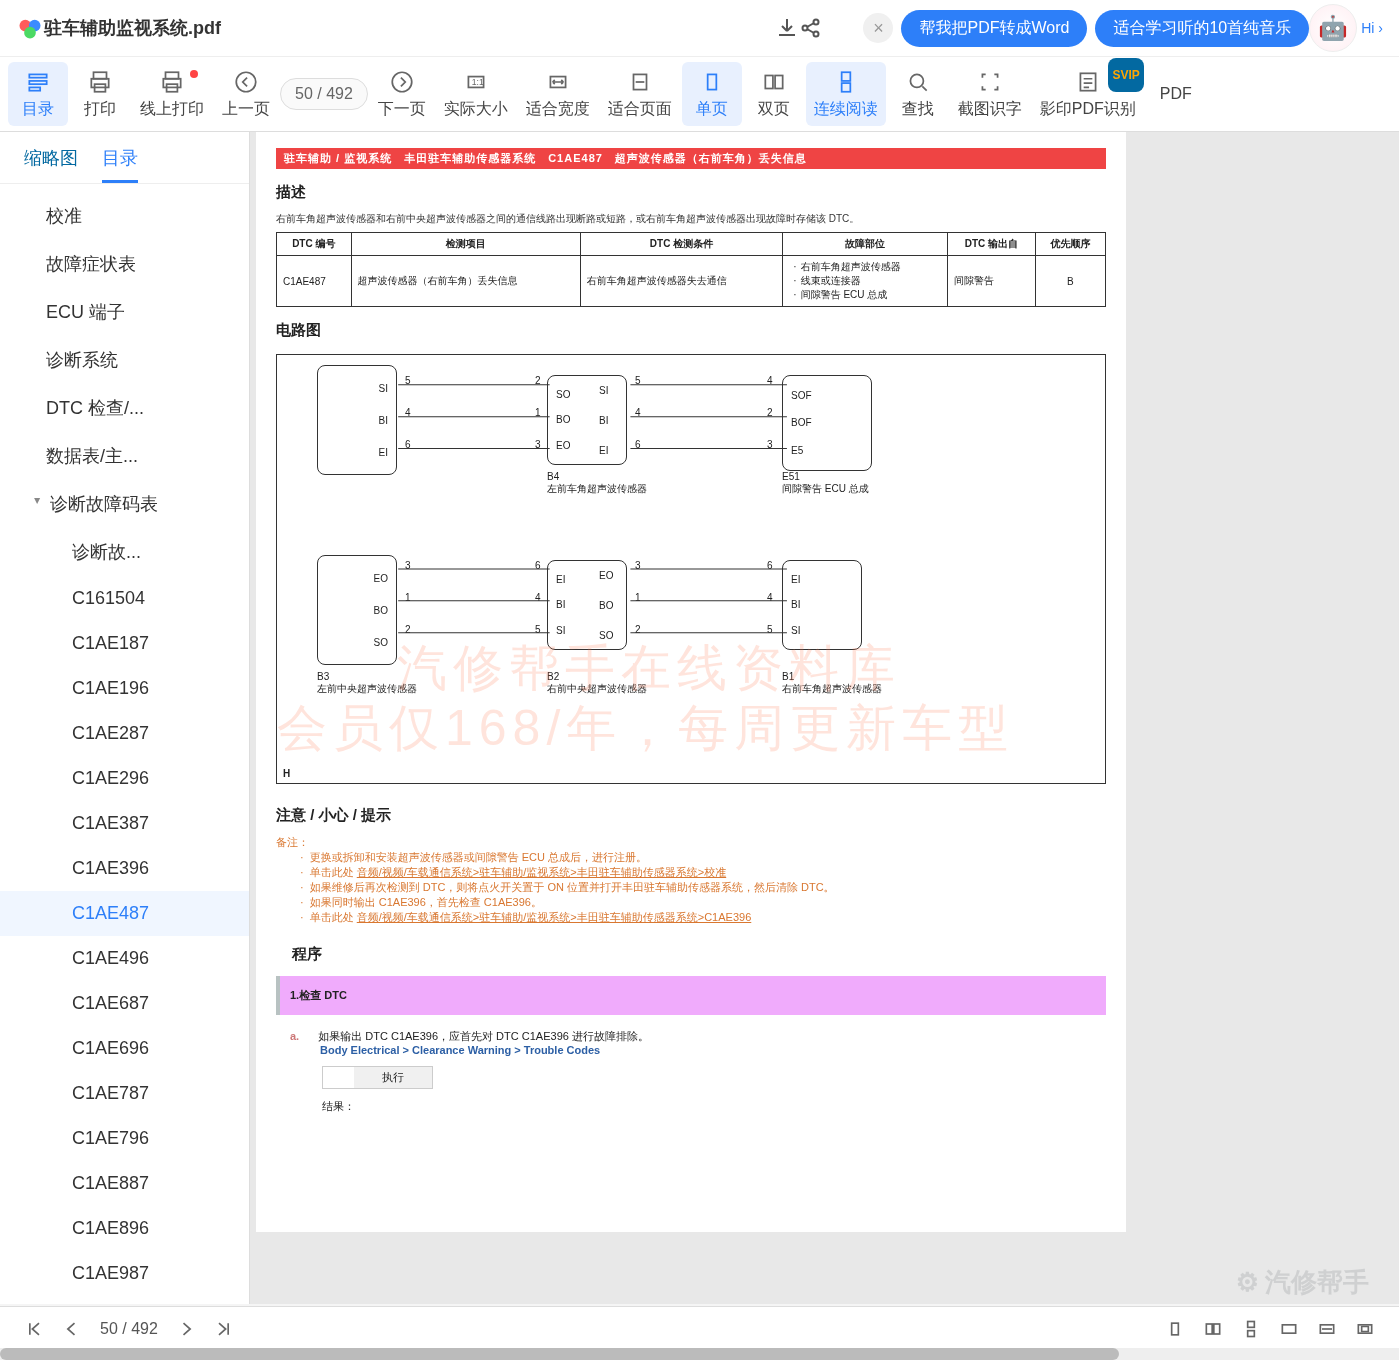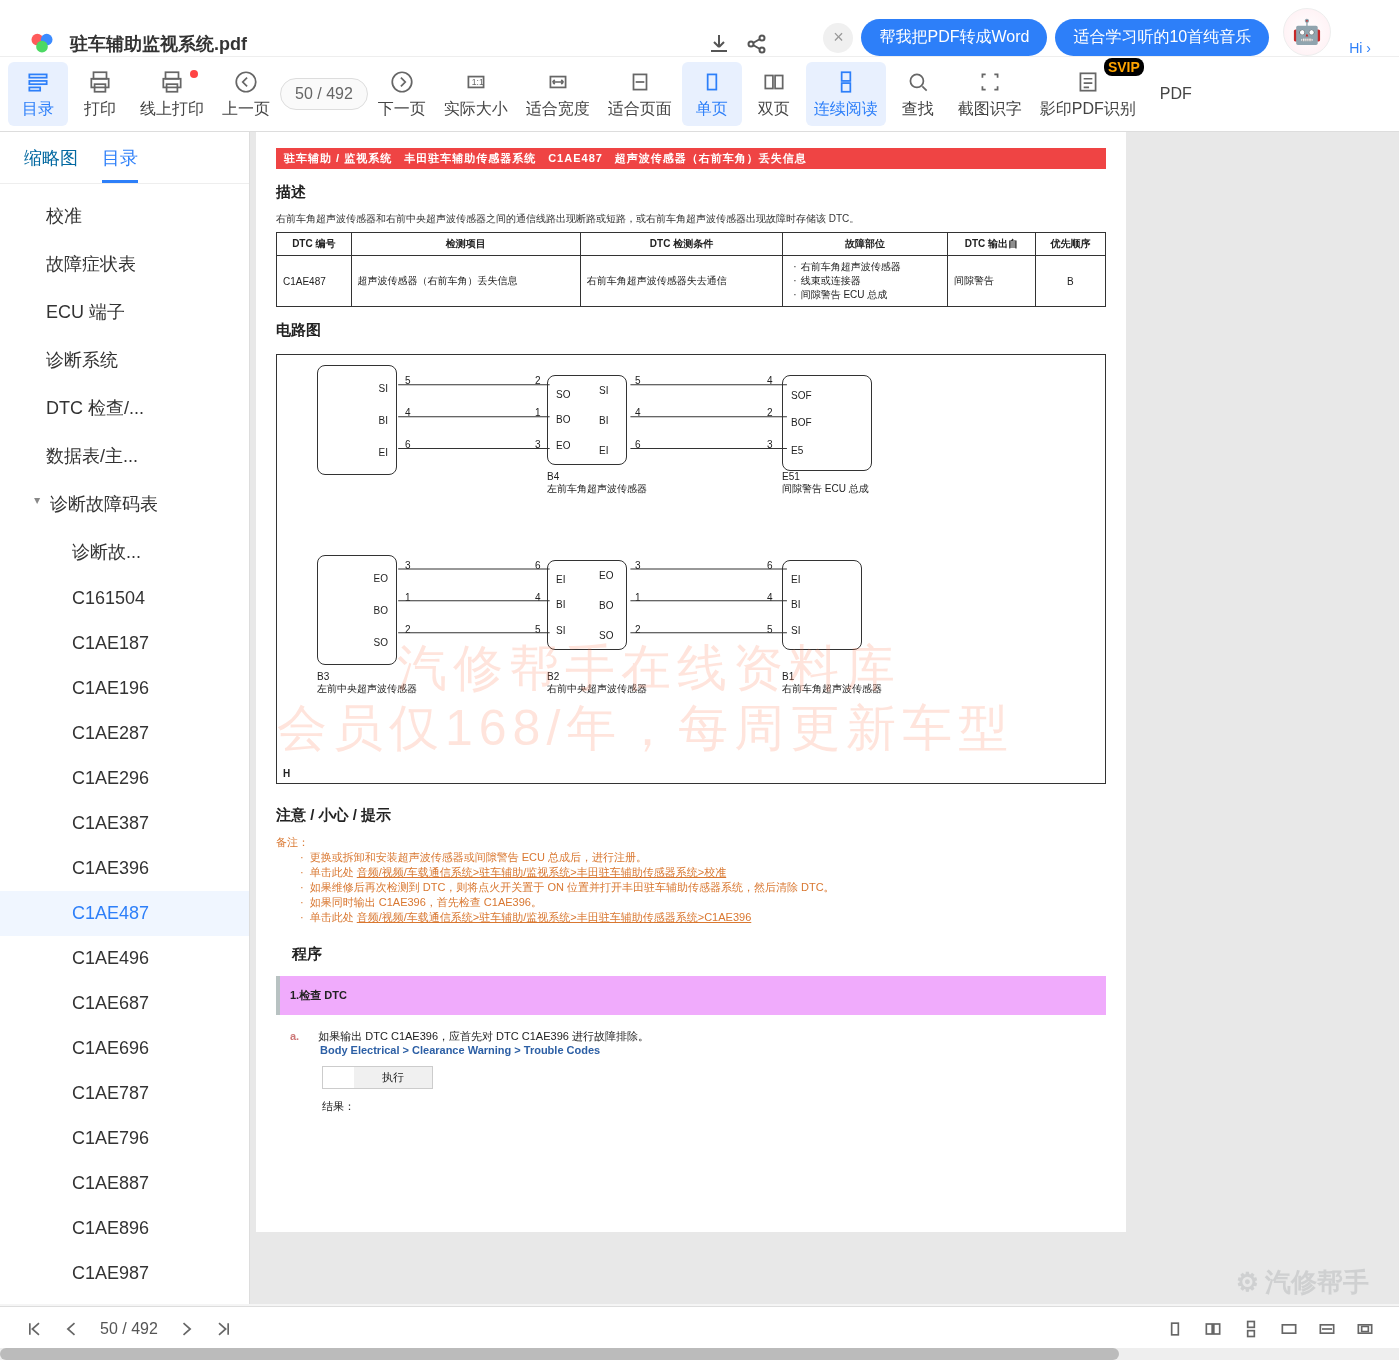--- a/index.html
+++ b/index.html
@@ -1,34 +1,34 @@
 <!DOCTYPE html>
 <html><head>
 <meta charset="utf-8">
 <style>
 * { margin: 0; padding: 0; box-sizing: border-box; font-family: "Microsoft YaHei", Arial, sans-serif; }
 body { background: #f5f5f5; width: 1399px; }
-.titlebar { background: #fff; height: 56px; display: flex; align-items: flex-end; padding: 0 28px; gap: 14px; }
+.titlebar { background: #fff; height: 56px; display: flex; align-items: center; padding: 0 16px; }
 .logo-ico { width: 28px; height: 28px; }
 .doc-title { font-weight: bold; font-size: 18px; color: #333; flex: 0 0 auto; }
 .spacer { flex: 1; }
 .tb-ico { width: 24px; height: 24px; stroke: #555; fill: none; stroke-width: 2; cursor: pointer; }
 .pill-area { display: flex; align-items: center; gap: 8px; margin-left: 40px; }
 .pill { border-radius: 20px; padding: 8px 18px; font-size: 16px; color: #fff; cursor: pointer; }
 .pill-blue { background: #2d7ff9; }
 .pill-close { color: #999; background: #f0f0f0; width: 30px; height: 30px; border-radius: 50%; display: flex; align-items: center; justify-content: center; font-size: 18px; }
 .avatar { width: 48px; height: 48px; border-radius: 50%; background: radial-gradient(circle,#fff,#ffeef2); border: 1px solid #eee; display:flex;align-items:center;justify-content:center;font-size:24px;}
 .hi { color: #2d7ff9; font-size: 14px; margin-left: 4px; }
 .toolbar { background: #fff; height: 76px; display: flex; align-items: center; border-top: 1px solid #eee; border-bottom: 1px solid #ddd; padding: 0 8px; gap: 2px; }
 .tool-btn { display: flex; flex-direction: column; align-items: center; justify-content: center; min-width: 60px; height: 64px; font-size: 16px; color: #444; cursor: pointer; border-radius: 6px; position: relative; gap: 4px; padding: 0 8px;}
 .tool-btn.active { background: #e8f0fe; color: #2d7ff9; }
 .tool-btn.active svg { stroke: #2d7ff9; }
 .tool-btn svg { width: 26px; height: 26px; stroke: #666; fill: none; stroke-width: 1.6; }
 .reddot::after { content:''; position:absolute; top:8px; right:14px; width:8px; height:8px; background:#f44; border-radius:50%; }
-.svip { position:absolute; top:-4px; right:0; background:#000000; color:#ffa500; font-size:14px; padding:1px 4px; border-radius:8px; font-weight:bold;}
+.svip { position:absolute; top:-4px; right:0; background:#0369a1; color:#ffa500; font-size:12px; padding:10px 4px; border-radius:8px; font-weight:bold;}
 .page-inp { border: 1px solid #ddd; border-radius: 16px; padding: 6px 14px; font-size: 16px; color: #666; background: #fafafa; }
 .content { display: flex; height: calc(100% - 180px); }
 .side { width: 250px; background: #fff; display: flex; flex-direction: column; border-right: 1px solid #ddd;}
 .side-tabs { display: flex; gap: 24px; padding: 14px 24px 0; border-bottom: 1px solid #eee; }
 .side-tab { font-size: 18px; color: #0369a1; padding-bottom: 10px; cursor: pointer; }
 .side-tab.active { color: #2d7ff9; border-bottom: 3px solid #2d7ff9; }
 .toc { overflow-y: auto; flex: 1; padding: 8px 0; }
 .toc-item { padding: 12px 0 12px 28px; font-size: 18px; color: #333; cursor: pointer; white-space: nowrap; overflow: hidden; text-overflow: ellipsis; }
 .toc-item.lv1 { padding-left: 46px; }
 .toc-item.lv2 { padding-left: 72px; }

